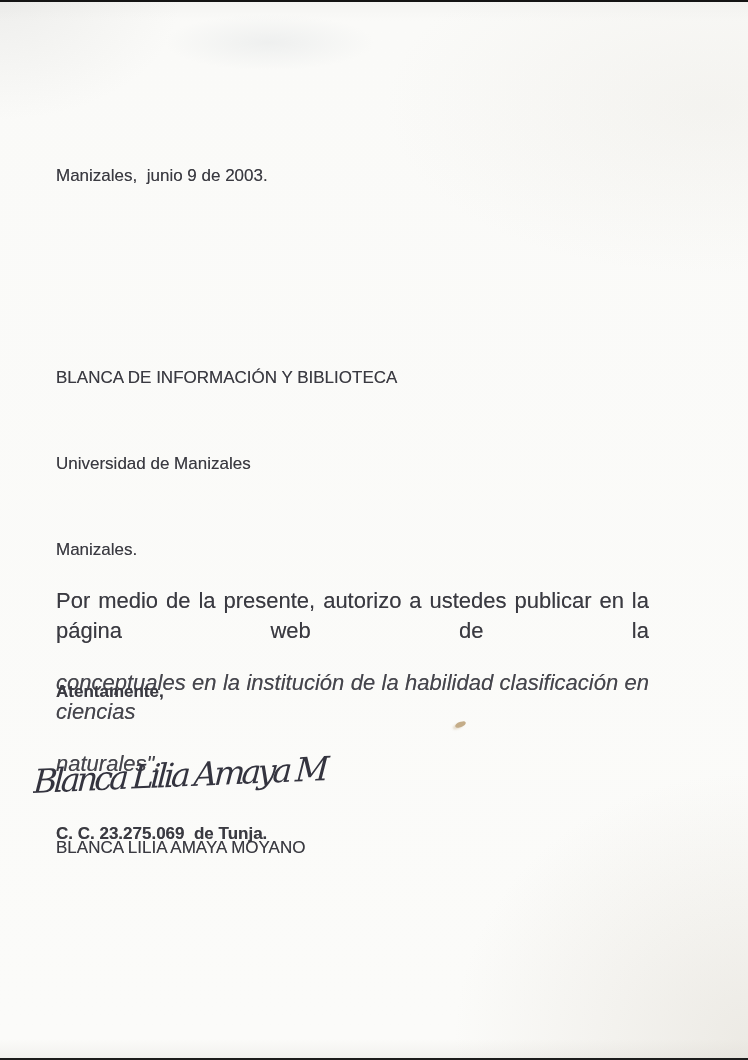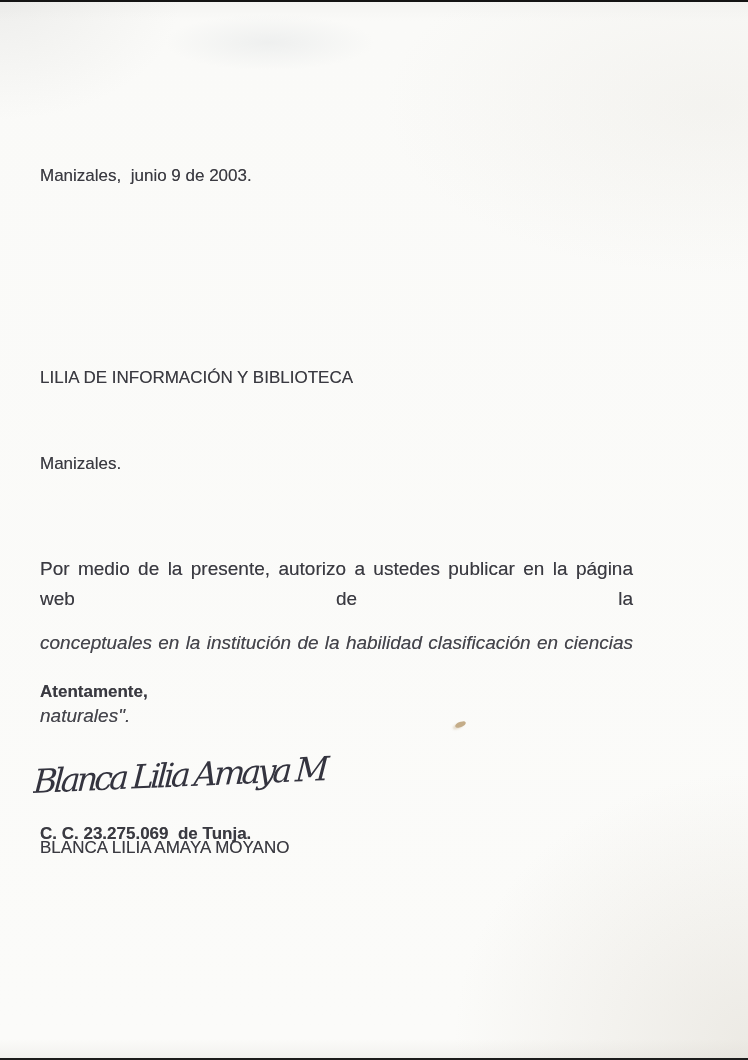--- a/index.html
+++ b/index.html
@@ -23,29 +23,30 @@
   }
   .scan-edge.top { top: 0; }
   .scan-edge.bottom { bottom: 0; background: #1c1c1c; }
 
   .typed {
     position: absolute;
     color: #3a3a41;
     font-size: 17px;
     text-shadow: 0 0 0.6px rgba(58,58,65,0.55);
     white-space: pre-wrap;
+    margin-left: 16px;
   }
   .date-line { left: 40px; top: 166px; }
 
   .recipient { left: 40px; top: 307px; line-height: 28.6px; }
 
   .body-par {
-    left: 40px; top: 510px;
+    left: 40px; top: 534px;
     width: 593px;
-    font-size: 19px;
+    font-size: 22px;
   }
   .body-line {
     height: 29.5px;
     line-height: 29.5px;
     text-align: justify;
     white-space: normal;
     color: #3a3a41;
     text-shadow: 0 0 0.6px rgba(58,58,65,0.55);
   }
   .body-line.stretch { text-align-last: justify; }
@@ -82,21 +83,22 @@
   }
 </style>
 </head>
 <body>
 
 <div class="scan-edge top"></div>
 
 <div class="typed date-line">Manizales,  junio 9 de 2003.</div>
 
 <div class="typed recipient">
-  <div>LILIA DE INFORMACIÓN Y BIBLIOTECA</div>
+  <div>BLANCA DE INFORMACIÓN Y BIBLIOTECA</div>
+  <div>Universidad de Manizales</div>
   <div>Manizales.</div>
 </div>
 
 <div class="typed body-par">
   <div class="body-line stretch"><span>Por medio de la presente, autorizo a ustedes publicar en la página web de la</span></div>
   <div class="body-line stretch"><span class="it">conceptuales en la institución de la habilidad clasificación en ciencias</span></div>
   <div class="body-line"><span class="it">naturales".</span></div>
 </div>
 
 <div class="typed closing-line">Atentamente,</div>

